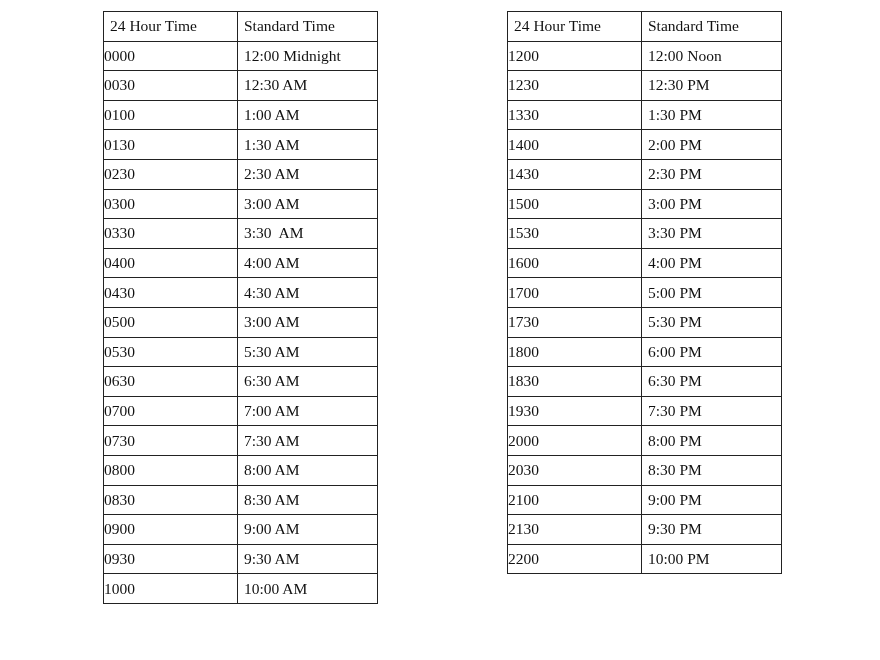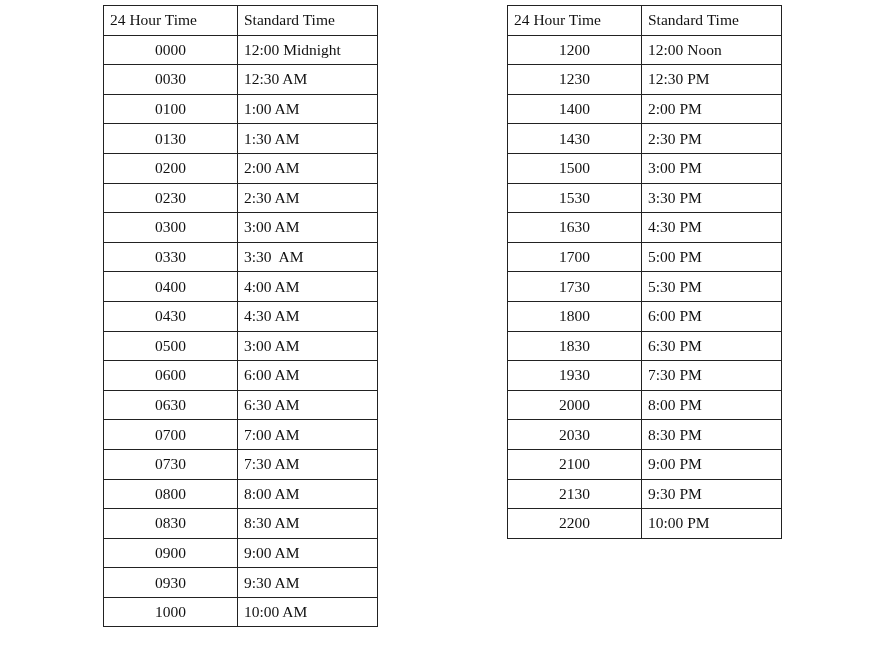--- a/index.html
+++ b/index.html
@@ -1,21 +1,21 @@
 <!DOCTYPE html>
 <html><head>
 <meta charset="utf-8">
 <style>
   html, body { margin: 0; padding: 0; background: #ffffff; }
   body { width: 880px; height: 660px; overflow: hidden; position: relative;
          font-family: "Liberation Serif", "DejaVu Serif", serif; color: #111; }
-  table.tt { position: absolute; top: 5px; border-collapse: collapse; table-layout: fixed; }
+  table.tt { position: absolute; top: 11px; border-collapse: collapse; table-layout: fixed; }
   table.tt td { border: 1.5px solid #222; height: 28.6px; padding: 0; font-size: 15.5px;
                 white-space: pre; vertical-align: middle; }
-  table.tt td.c24 { width: 133px; text-align: center; }
+  table.tt td.c24 { width: 133px; }
   table.tt td.cst { width: 133px; text-align: left; padding-left: 6px; }
   table.tt tr.hdr td.c24 { text-align: left; padding-left: 6px; width: 127px; }
   #left { left: 103px; }
   #right { left: 507px; }
 </style>
 </head>
 <body>
 
 <table class="tt" id="left">
   <tbody id="left-body">
@@ -33,24 +33,20 @@
       </tr>
       <tr>
         <td class="c24">0100</td>
         <td class="cst">1:00 AM</td>
       </tr>
       <tr>
         <td class="c24">0130</td>
         <td class="cst">1:30 AM</td>
       </tr>
       <tr>
-        <td class="c24">0200</td>
-        <td class="cst">2:00 AM</td>
-      </tr>
-      <tr>
         <td class="c24">0230</td>
         <td class="cst">2:30 AM</td>
       </tr>
       <tr>
         <td class="c24">0300</td>
         <td class="cst">3:00 AM</td>
       </tr>
       <tr>
         <td class="c24">0330</td>
         <td class="cst">3:30  AM</td>
@@ -61,22 +57,22 @@
       </tr>
       <tr>
         <td class="c24">0430</td>
         <td class="cst">4:30 AM</td>
       </tr>
       <tr>
         <td class="c24">0500</td>
         <td class="cst">3:00 AM</td>
       </tr>
       <tr>
-        <td class="c24">0600</td>
-        <td class="cst">6:00 AM</td>
+        <td class="c24">0530</td>
+        <td class="cst">5:30 AM</td>
       </tr>
       <tr>
         <td class="c24">0630</td>
         <td class="cst">6:30 AM</td>
       </tr>
       <tr>
         <td class="c24">0700</td>
         <td class="cst">7:00 AM</td>
       </tr>
       <tr>
@@ -113,38 +109,42 @@
       </tr>
       <tr>
         <td class="c24">1200</td>
         <td class="cst">12:00 Noon</td>
       </tr>
       <tr>
         <td class="c24">1230</td>
         <td class="cst">12:30 PM</td>
       </tr>
       <tr>
+        <td class="c24">1330</td>
+        <td class="cst">1:30 PM</td>
+      </tr>
+      <tr>
         <td class="c24">1400</td>
         <td class="cst">2:00 PM</td>
       </tr>
       <tr>
         <td class="c24">1430</td>
         <td class="cst">2:30 PM</td>
       </tr>
       <tr>
         <td class="c24">1500</td>
         <td class="cst">3:00 PM</td>
       </tr>
       <tr>
         <td class="c24">1530</td>
         <td class="cst">3:30 PM</td>
       </tr>
       <tr>
-        <td class="c24">1630</td>
-        <td class="cst">4:30 PM</td>
+        <td class="c24">1600</td>
+        <td class="cst">4:00 PM</td>
       </tr>
       <tr>
         <td class="c24">1700</td>
         <td class="cst">5:00 PM</td>
       </tr>
       <tr>
         <td class="c24">1730</td>
         <td class="cst">5:30 PM</td>
       </tr>
       <tr>

